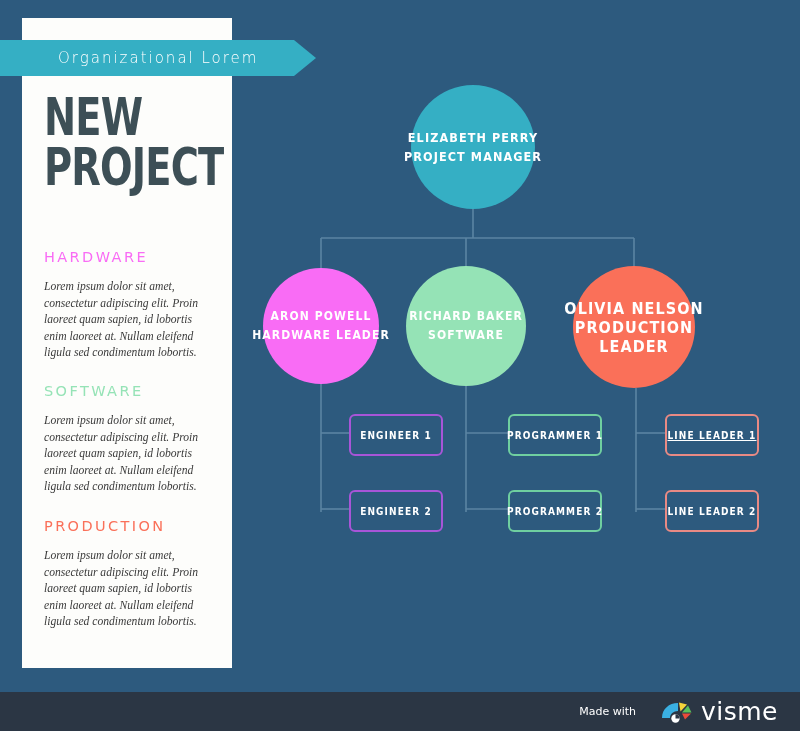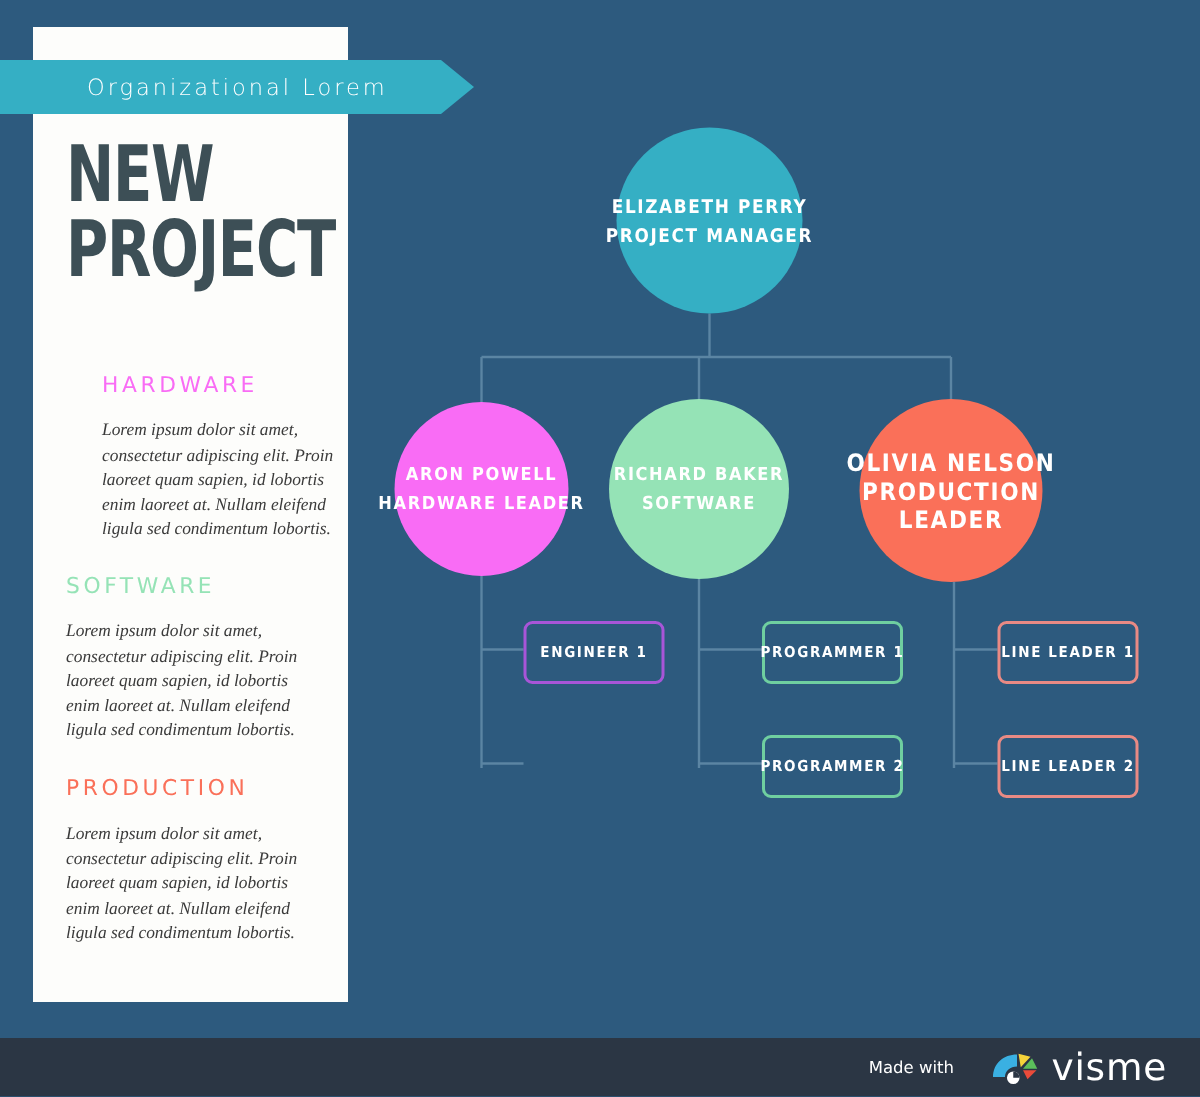--- a/index.html
+++ b/index.html
@@ -170,21 +170,21 @@
     font-family: "Liberation Sans Narrow", "DejaVu Sans Condensed", "Liberation Sans", sans-serif;
     font-weight: bold;
     font-size: 10px;
     letter-spacing: 1.1px;
     white-space: nowrap;
   }
   #leaf-eng1  { left: 349px; top: 414px; border-color: #a855d8; }
   #leaf-eng2  { left: 349px; top: 490px; border-color: #a855d8; }
   #leaf-prog1 { left: 508px; top: 414px; border-color: #6fcfa0; }
   #leaf-prog2 { left: 508px; top: 490px; border-color: #6fcfa0; }
-  #leaf-line1 { left: 665px; top: 414px; border-color: #e98a84; }
+  #leaf-line1 { left: 665px; top: 414px; border-color: #e98a84; text-decoration: underline; }
   #leaf-line2 { left: 665px; top: 490px; border-color: #e98a84; }
 
   
   .footer {
     position: absolute;
     left: 0;
     top: 692px;
     width: 800px;
     height: 39px;
     background: #2b3644;
@@ -223,21 +223,21 @@
   <div class="ribbon">
     <div class="ribbon-shape"></div>
     <div class="ribbon-label">Organizational Lorem</div>
   </div>
 
   <div class="project-title">
     <span class="line">NEW</span>
     <span class="line">PROJECT</span>
   </div>
 
-  <div class="section" style="top:249px;margin-left:24px;">
+  <div class="section" style="top:249px;">
     <div class="section-title" style="color:#f96cf5;">HARDWARE</div>
     <p class="section-body">Lorem ipsum dolor sit amet, consectetur adipiscing elit. Proin laoreet quam sapien, id lobortis enim laoreet at. Nullam eleifend ligula sed condimentum lobortis.</p>
   </div>
 
   <div class="section" style="top:383px;">
     <div class="section-title" style="color:#95e3b6;">SOFTWARE</div>
     <p class="section-body">Lorem ipsum dolor sit amet, consectetur adipiscing elit. Proin laoreet quam sapien, id lobortis enim laoreet at. Nullam eleifend ligula sed condimentum lobortis.</p>
   </div>
 
   <div class="section" style="top:518px;">
@@ -285,20 +285,21 @@
     <span class="cline">SOFTWARE</span>
   </div>
 
   <div class="node-circle" id="node-production">
     <span class="cline">OLIVIA NELSON</span>
     <span class="cline">PRODUCTION</span>
     <span class="cline">LEADER</span>
   </div>
 
   <div class="leaf-box" id="leaf-eng1">ENGINEER 1</div>
+  <div class="leaf-box" id="leaf-eng2">ENGINEER 2</div>
   <div class="leaf-box" id="leaf-prog1">PROGRAMMER 1</div>
   <div class="leaf-box" id="leaf-prog2">PROGRAMMER 2</div>
   <div class="leaf-box" id="leaf-line1">LINE LEADER 1</div>
   <div class="leaf-box" id="leaf-line2">LINE LEADER 2</div>
 
   <div class="footer">
     <span class="made-with">Made with</span>
     <span class="visme-logo">
       <svg width="34" height="28" viewBox="0 0 34 28">
         <path d="M2,20 C2,11 9,5 18,5 L18,13 C13.5,13 10,16 10,20 Z" fill="#3ab0e2"></path>

